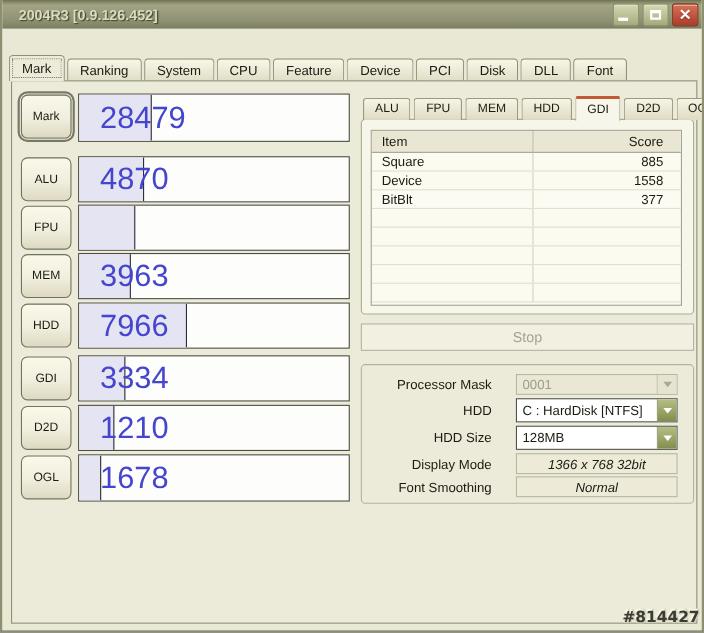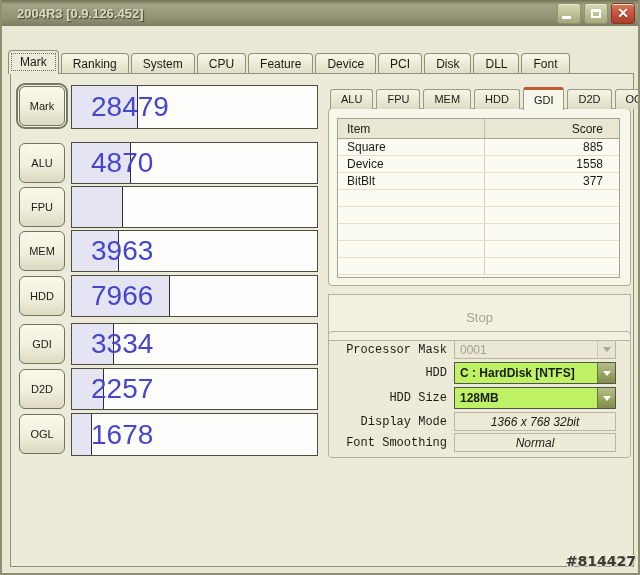--- a/index.html
+++ b/index.html
@@ -95,34 +95,34 @@
   .dtable{
     position:absolute;left:8px;top:9px;width:283px;height:160px;
     background:#fcfbf2;border:1px solid #a5a392;box-sizing:border-box;overflow:hidden;text-align:center;
   }
   .trow{display:flex;height:16px;border-bottom:1px solid #e2dfcd;font-size:12px;}
   .trow.thead{height:19px;background:#e9e7d4;border-bottom:1px solid #a5a392;}
   .tcell-item{width:52%;box-sizing:border-box;padding-left:9px;display:flex;align-items:center;}
   .tcell-score{width:48%;box-sizing:border-box;padding-right:16px;display:flex;align-items:center;justify-content:flex-end;border-left:1px solid #d4d2bf;}
   .trow.thead .tcell-score{border-left:1px solid #c2c0ac;}
   .stop-btn{
-    position:absolute;left:0;top:220px;width:303px;height:47px;
+    position:absolute;left:0;top:220px;width:303px;height:25px;
     background:#f1f0e1;border:1px solid #b5b2a0;border-radius:0;
     font-family:"Liberation Sans",sans-serif;font-size:13px;color:#a5a392;
   }
   .settings-group{
     position:absolute;left:0;top:257px;width:303px;height:127px;
     border:1px solid #b5b2a0;border-radius:4px;box-sizing:border-box;
     padding:8px 14px 0 8px;
   }
   .set-row{display:flex;align-items:center;margin-bottom:3px;}
-  .set-label{width:110px;text-align:right;margin-right:7px;font-size:12px;white-space:nowrap;flex:none;font-family:Liberation Mono, monospace;}
+  .set-label{width:110px;text-align:right;margin-right:22px;font-size:12px;white-space:nowrap;flex:none;}
   .combo{flex:1;display:flex;box-sizing:border-box;}
   .combo.disabled{height:19px;background:#eae8d5;border:1px solid #b9b6a3;}
-  .combo.active{height:22px;background:#bef264;border:1px solid #53534a;font-weight:bold;}
+  .combo.active{height:22px;background:#ffffff;border:1px solid #53534a;}
   .combo-val{flex:1;display:flex;align-items:center;padding-left:5px;font-size:12px;overflow:hidden;white-space:nowrap;}
   .combo.disabled .combo-val{color:#9f9d8b;}
   .combo-btn{width:17px;flex:none;display:flex;align-items:center;justify-content:center;}
   .combo.disabled .combo-btn{background:#e6e4d0;border-left:1px solid #c9c6b2;}
   .combo.active .combo-btn{background:linear-gradient(180deg,#b6bd88 0%,#99a465 55%,#818d4c 100%);border-left:1px solid #6c7840;border-radius:0 1px 1px 0;}
   .tri{width:0;height:0;border-left:4px solid transparent;border-right:4px solid transparent;border-top:5px solid #ffffff;}
   .tri.dim{border-top-color:#a9a795;}
   .readonly-field{
     flex:1;height:19px;background:#edebd8;border:1px solid #b9b6a3;box-sizing:border-box;
     display:flex;align-items:center;justify-content:center;font-size:12px;color:#1b1b12;font-style:italic;
@@ -209,21 +209,21 @@
       <button class="side-btn">GDI</button>
       <div class="score-bar">
         <div class="bar-fill" style="width: 17%;"></div>
         <span class="score-text">3334</span>
       </div>
     </div>
     <div class="bench-row" style="top:294px;">
       <button class="side-btn">D2D</button>
       <div class="score-bar">
         <div class="bar-fill" style="width: 13%;"></div>
-        <span class="score-text">2257</span>
+        <span class="score-text">1210</span>
       </div>
     </div>
     <div class="bench-row" style="top:339px;height:43px;">
       <button class="side-btn">OGL</button>
       <div class="score-bar">
         <div class="bar-fill" style="width: 8%;"></div>
         <span class="score-text">1678</span>
       </div>
     </div>
 

